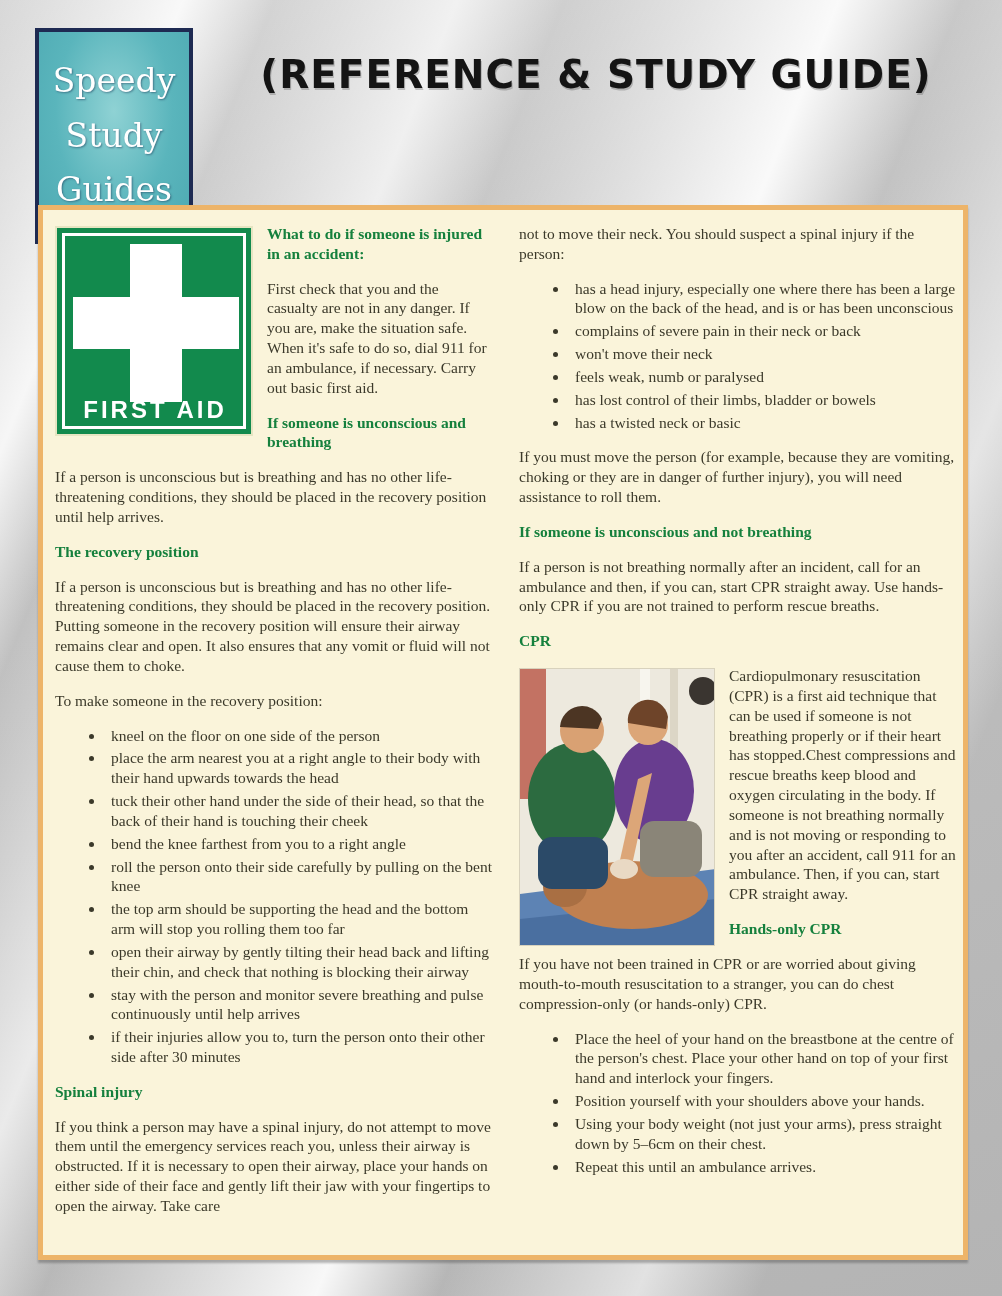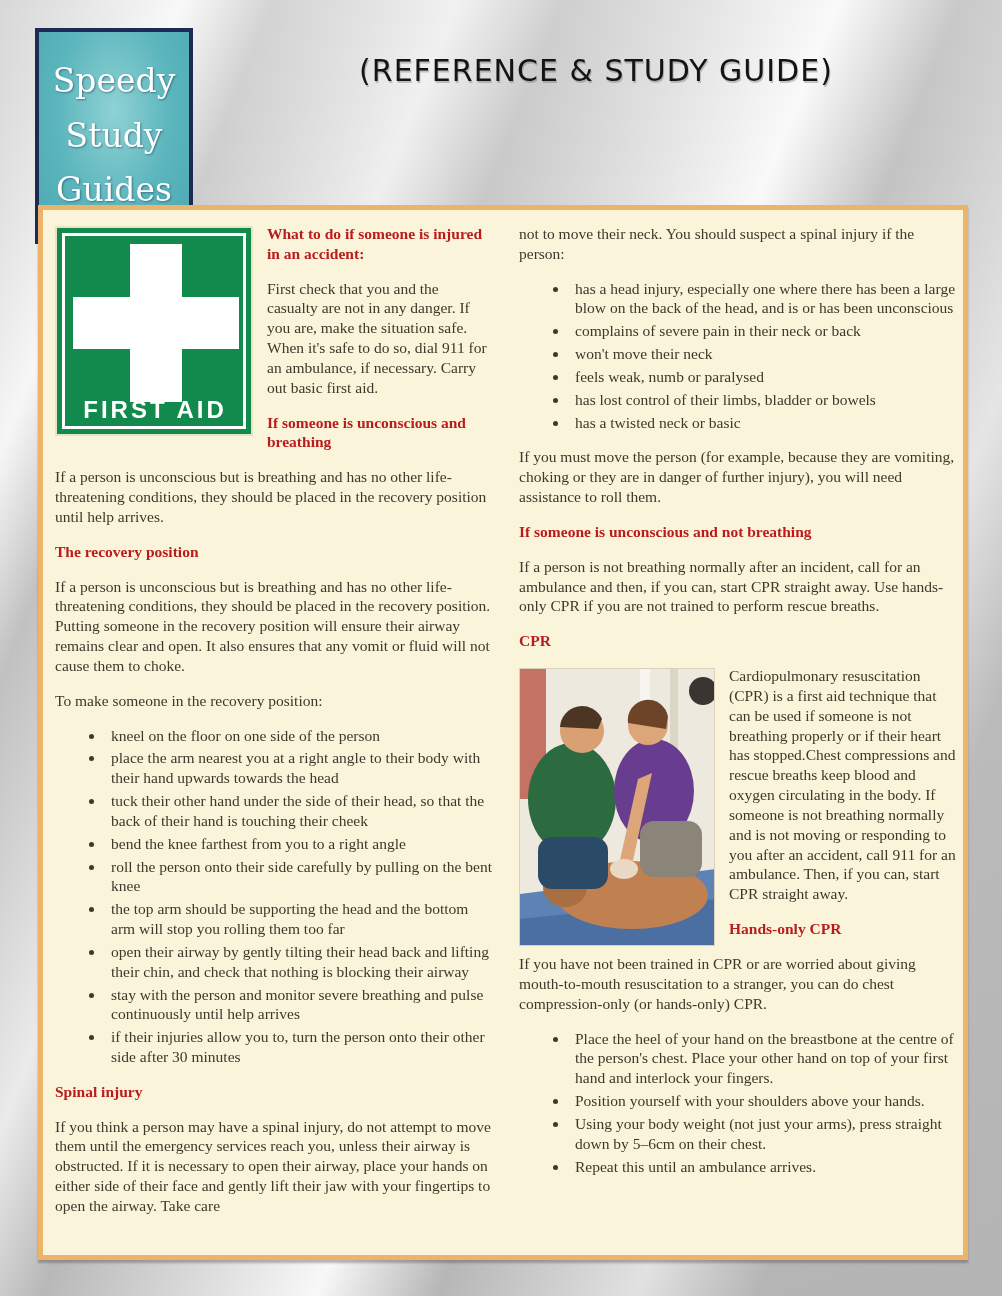--- a/index.html
+++ b/index.html
@@ -29,40 +29,40 @@
     color:#ffffff; font-family:"DejaVu Serif", serif; font-size:33px; line-height:1.12;
     text-shadow:1px 1px 2px rgba(30,60,90,.55);
   }
   .title-block { position:absolute; left:200px; top:50px; width:792px; text-align:center; color:#141414; }
   .title-1 {
     font-family:"DejaVu Serif", serif; font-weight:bold; font-size:57px; line-height:1.1;
     letter-spacing:7px; word-spacing:34px; white-space:nowrap;
     text-shadow:2px 2px 0 rgba(80,80,80,.35);
   }
   .title-2 {
-    font-family:"DejaVu Sans", sans-serif; font-weight:normal; font-size:30px; line-height:1.1;
+    font-family:"DejaVu Sans", sans-serif; font-weight:bold; font-size:39px; line-height:1.1;
     letter-spacing:1px; white-space:nowrap; margin-top:4px;
     text-shadow:1px 2px 0 rgba(80,80,80,.3);
   }
 
   
   .panel {
     position:absolute; left:38px; top:205px; width:930px; height:1055px;
     background:#faf4da; border:5px solid #edb469;
     box-shadow:0 3px 2px rgba(60,60,60,.35);
     padding:14px 10px 10px 12px;
     display:flex; gap:26px;
     color:#3b392a; font-size:15.5px; line-height:1.28;
   }
   .col { flex:0 0 auto; }
   .col-left  { width:438px; }
   .col-right { width:440px; }
 
   .panel p  { margin:0 0 15px; }
-  .hd       { font-weight:bold; color:#b91c1c; }
+  .hd       { font-weight:bold; color:#15803d; }
   .panel ul { margin:0 0 15px; padding-left:50px; }
   .panel li { margin:0 0 3px; padding-left:6px; }
 
   
   .fa-sign {
     float:left; width:198px; height:210px; margin:2px 14px 10px 0;
     background:#128a4d; border:2px solid #e6e5c2; position:relative;
   }
   .fa-frame { position:absolute; inset:5px; border:3px solid #ffffff; }
   .fa-cross-v { position:absolute; left:73px;  top:16px;  width:52px;  height:158px; background:#ffffff; }

